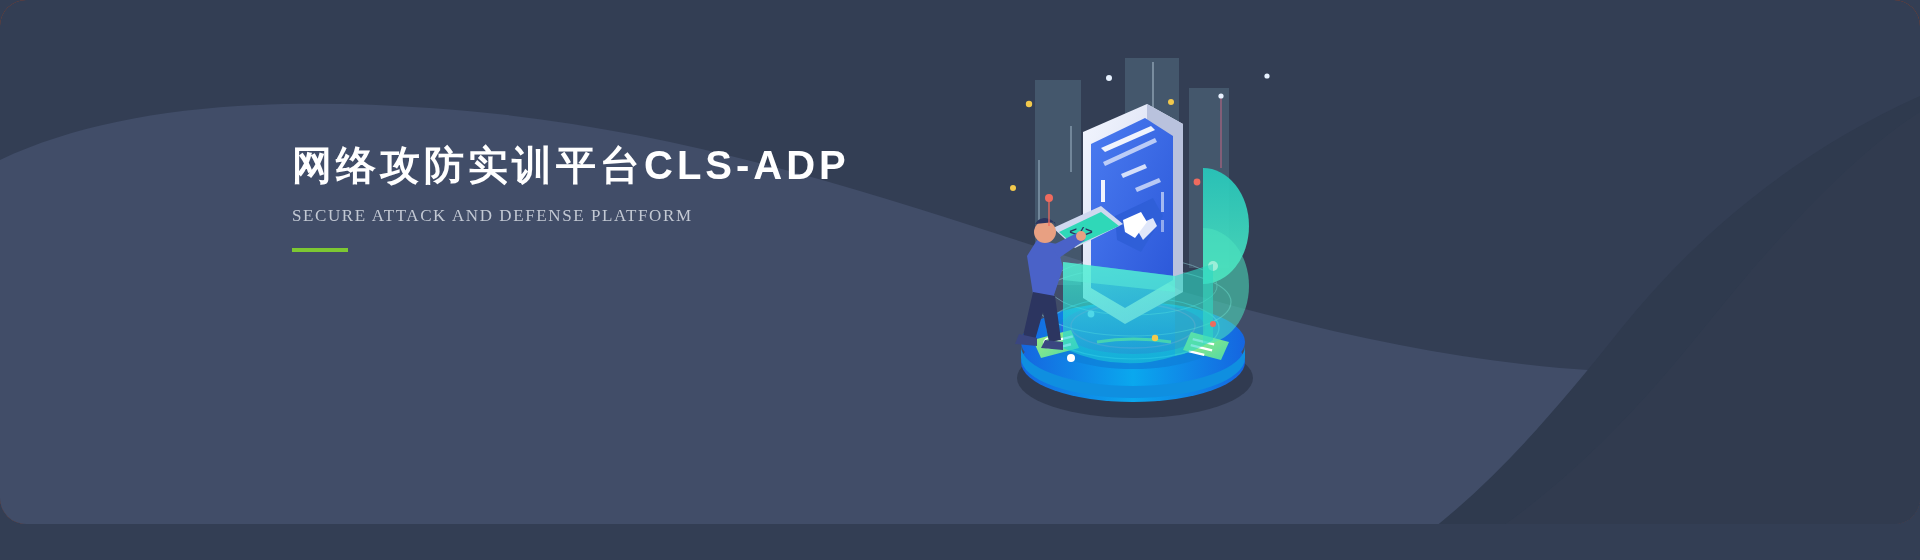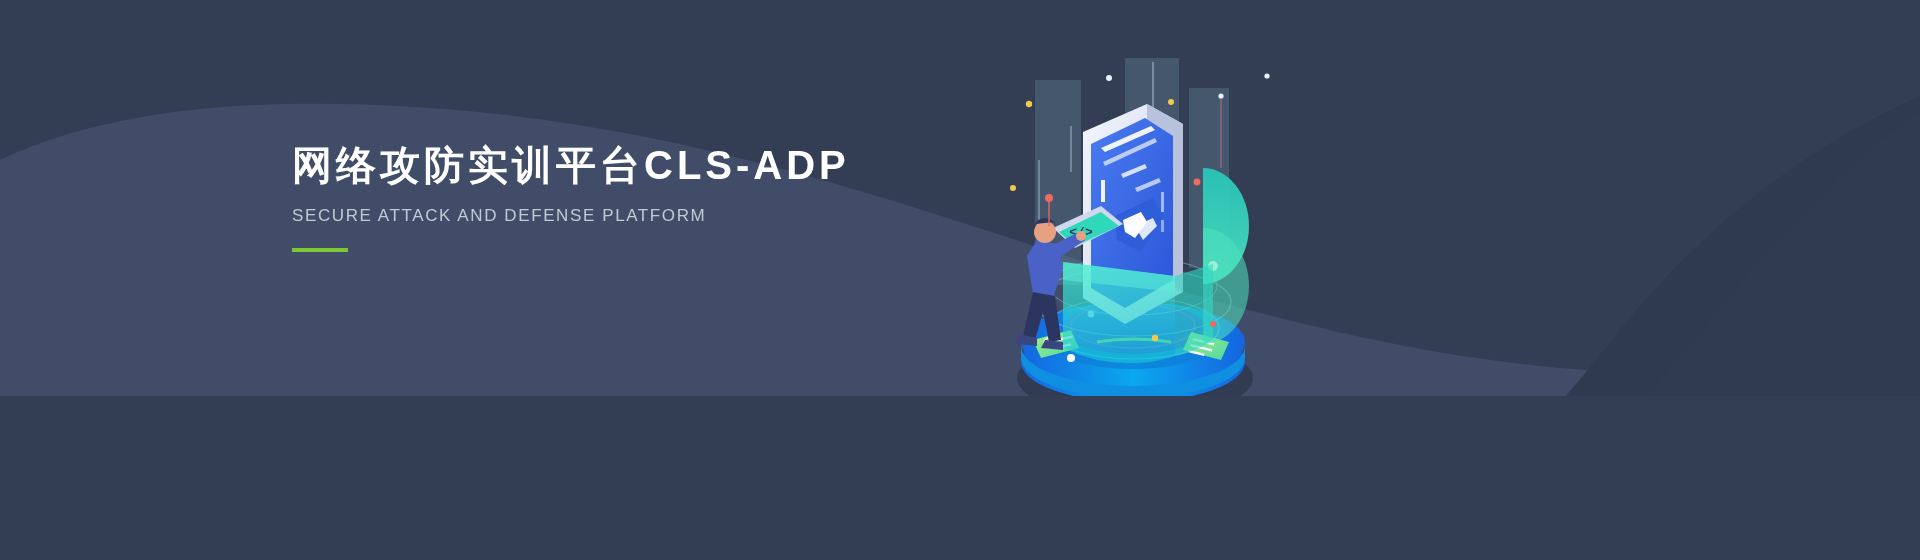--- a/index.html
+++ b/index.html
@@ -1,36 +1,36 @@
 <!DOCTYPE html>
 <html><head>
 <meta charset="utf-8">
 <style>
   * { margin:0; padding:0; box-sizing:border-box; }
   html,body { width:1920px; height:560px; overflow:hidden; }
   body {
     font-family:"Liberation Sans","DejaVu Sans",sans-serif;
     background:#333e54;
   }
-  .banner { position:relative; width:1920px; height:396px; overflow:hidden; background:#c2410c; }
+  .banner { position:relative; width:1920px; height:524px; overflow:hidden; background:#c2410c;border-radius:26px; }
   .bg-layer { position:absolute; inset:0; width:1920px; height:560px; }
 
   
   .content {
     position:absolute; left:292px; top:140px;
     width:760px; z-index:20;
   }
   .title {
     font-size:40px; font-weight:bold; color:#ffffff;
     letter-spacing:4px; line-height:1.25; white-space:nowrap;
   }
   .subtitle {
     margin-top:16px;
     font-size:17px; color:#c3c9d4; letter-spacing:1.6px;
-    font-weight:400; white-space:nowrap;
+    font-weight:400; white-space:nowrap;font-family:Liberation Serif, serif;
   }
   .accent-rule {
     margin-top:22px; width:56px; height:4px; background:#7dc832;
   }
   .desc {
     margin-top:28px;
     font-size:19px; color:#e8ebf0; letter-spacing:0.6px;
     line-height:1.6; white-space:nowrap;
   }
 

